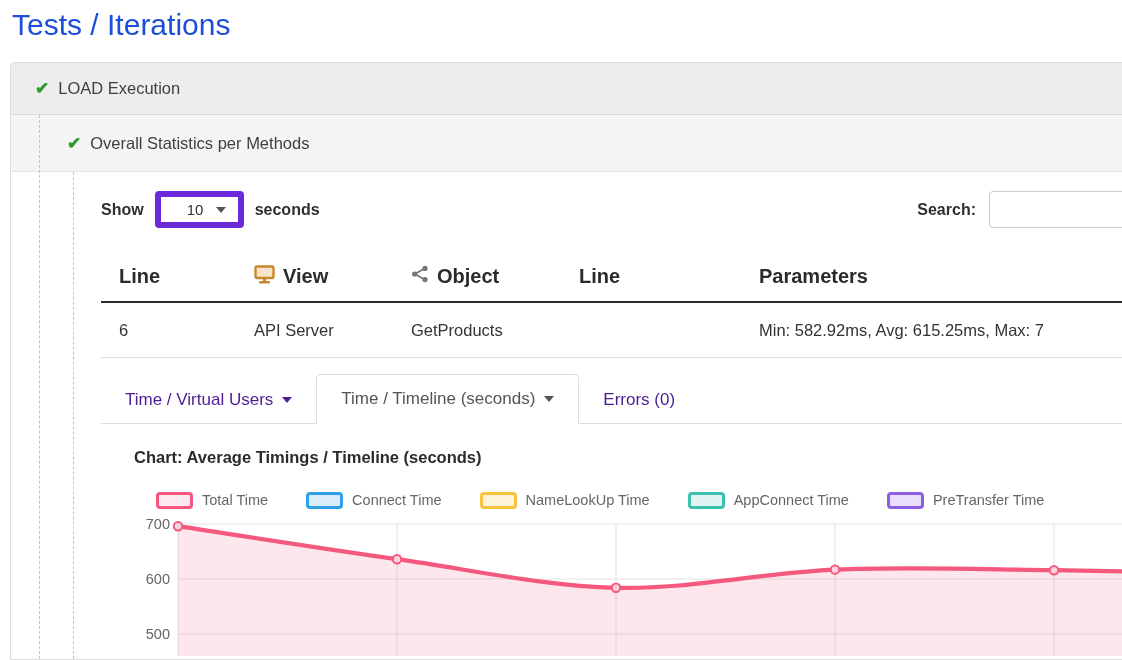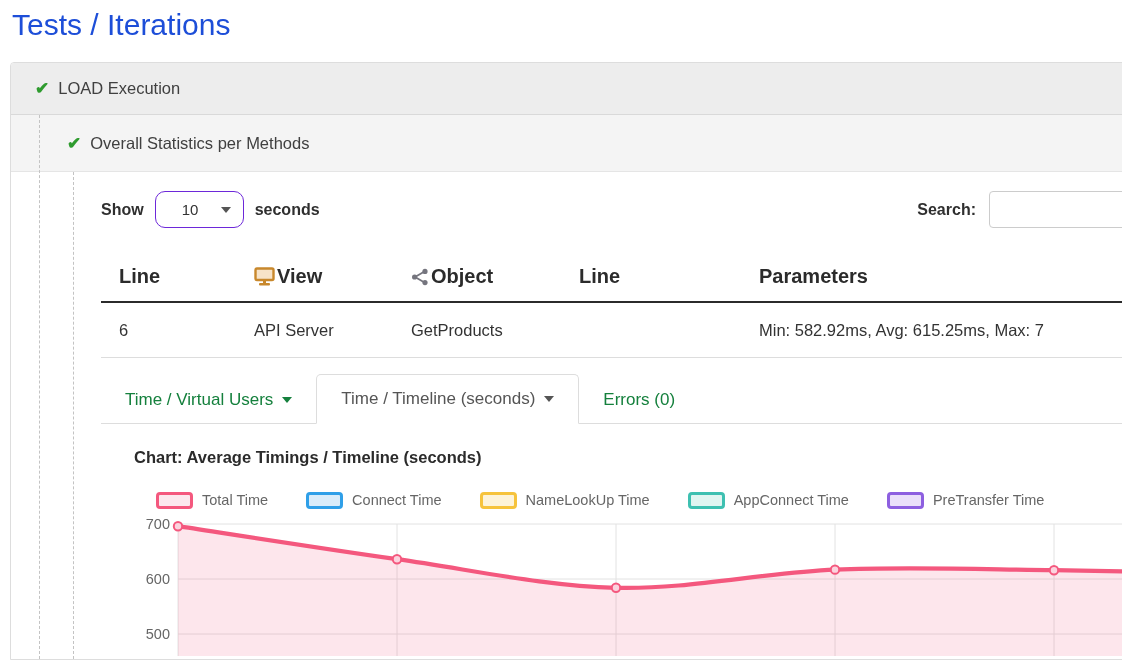--- a/index.html
+++ b/index.html
@@ -20,47 +20,47 @@
   .check { color: #2e9b2e; font-size: 17px; font-weight: bold; }
 
   .tree-guide { position: absolute; border-left: 1px dashed #c3c3c3; z-index: 1; }
   .guide-1 { left: 28px; top: 52px; bottom: 0; }
   .guide-2 { left: 62px; top: 109px; bottom: 0; }
 
   .content { position: relative; padding: 19px 0 0 90px; z-index: 2; }
 
   .controls-row { display: flex; align-items: center; height: 37px; }
   .bold-label { font-weight: bold; font-size: 16px; color: #2f2f2f; }
-  .entries-select { width: 89px; height: 37px; border: 1px solid #6d28d9; border-radius: 10px;
+  .entries-select { width: 89px; height: 37px; border: 6px solid #6d28d9; border-radius: 4px;
     margin: 0 11px; display: flex; align-items: center; padding: 0 12px 0 26px;
     justify-content: space-between; background: #fff; cursor: pointer; font-size: 15px; }
   .caret-dn { display: inline-block; width: 0; height: 0; border-left: 5px solid transparent;
     border-right: 5px solid transparent; border-top: 6px solid #555; }
   .spacer { flex: 1; }
   .search-wrap { display: flex; align-items: center; }
   .search-input { width: 140px; height: 37px; border: 1px solid #ccc; border-radius: 4px;
     margin-left: 13px; padding: 0 8px; font-size: 15px; outline: none; }
 
   table.stats { border-collapse: collapse; margin-top: 23px; width: 1045px; }
   table.stats th { text-align: left; font-size: 20px; font-weight: bold; color: #2b2b2b;
     padding: 14px 10px 13px 18px; border-bottom: 2px solid #2b2b2b; white-space: nowrap; cursor: pointer; }
   table.stats td { font-size: 16.5px; color: #333; padding: 18px 10px 17px 18px;
     border-bottom: 1px solid #ddd; white-space: nowrap; }
   th.c-line  { width: 135px; }
   th.c-view  { width: 157px; }
   th.c-object{ width: 168px; }
   th.c-step  { width: 180px; }
-  .th-inner { display: flex; align-items: center; gap: 2px; }
+  .th-inner { display: flex; align-items: flex-start; gap: 8px; }
   td.params { color: #c5302e; padding-left: 8px; overflow: visible; }
 
   ul.tabs { display: flex; list-style: none; margin-top: 16px; width: 1045px;
     border-bottom: 1px solid #ddd; align-items: flex-end; }
   ul.tabs li { margin-bottom: -1px; }
   ul.tabs a { display: flex; align-items: center; gap: 9px; padding: 14px 24px;
-    font-size: 17px; color: #15803d; text-decoration: none; cursor: pointer; }
+    font-size: 17px; color: #4c1d95; text-decoration: none; cursor: pointer; }
   ul.tabs li.active a { background: #fff; color: #555; border: 1px solid #ddd;
     border-bottom: 1px solid #fff; border-radius: 5px 5px 0 0; }
   ul.tabs .caret-dn { border-top-color: currentColor; }
 
   .chart-title { margin: 24px 0 0 33px; font-size: 16.5px; font-weight: bold; color: #2b2b2b; }
 
   .legend { display: flex; align-items: center; gap: 38px; margin: 22px 0 0 55px; height: 22px; }
   .legend-item { display: flex; align-items: center; gap: 9px; cursor: pointer; }
   .legend-swatch { width: 37px; height: 17px; border: 3px solid #999; border-radius: 4px; }
   .legend-name { font-size: 14.5px; color: #666; }

